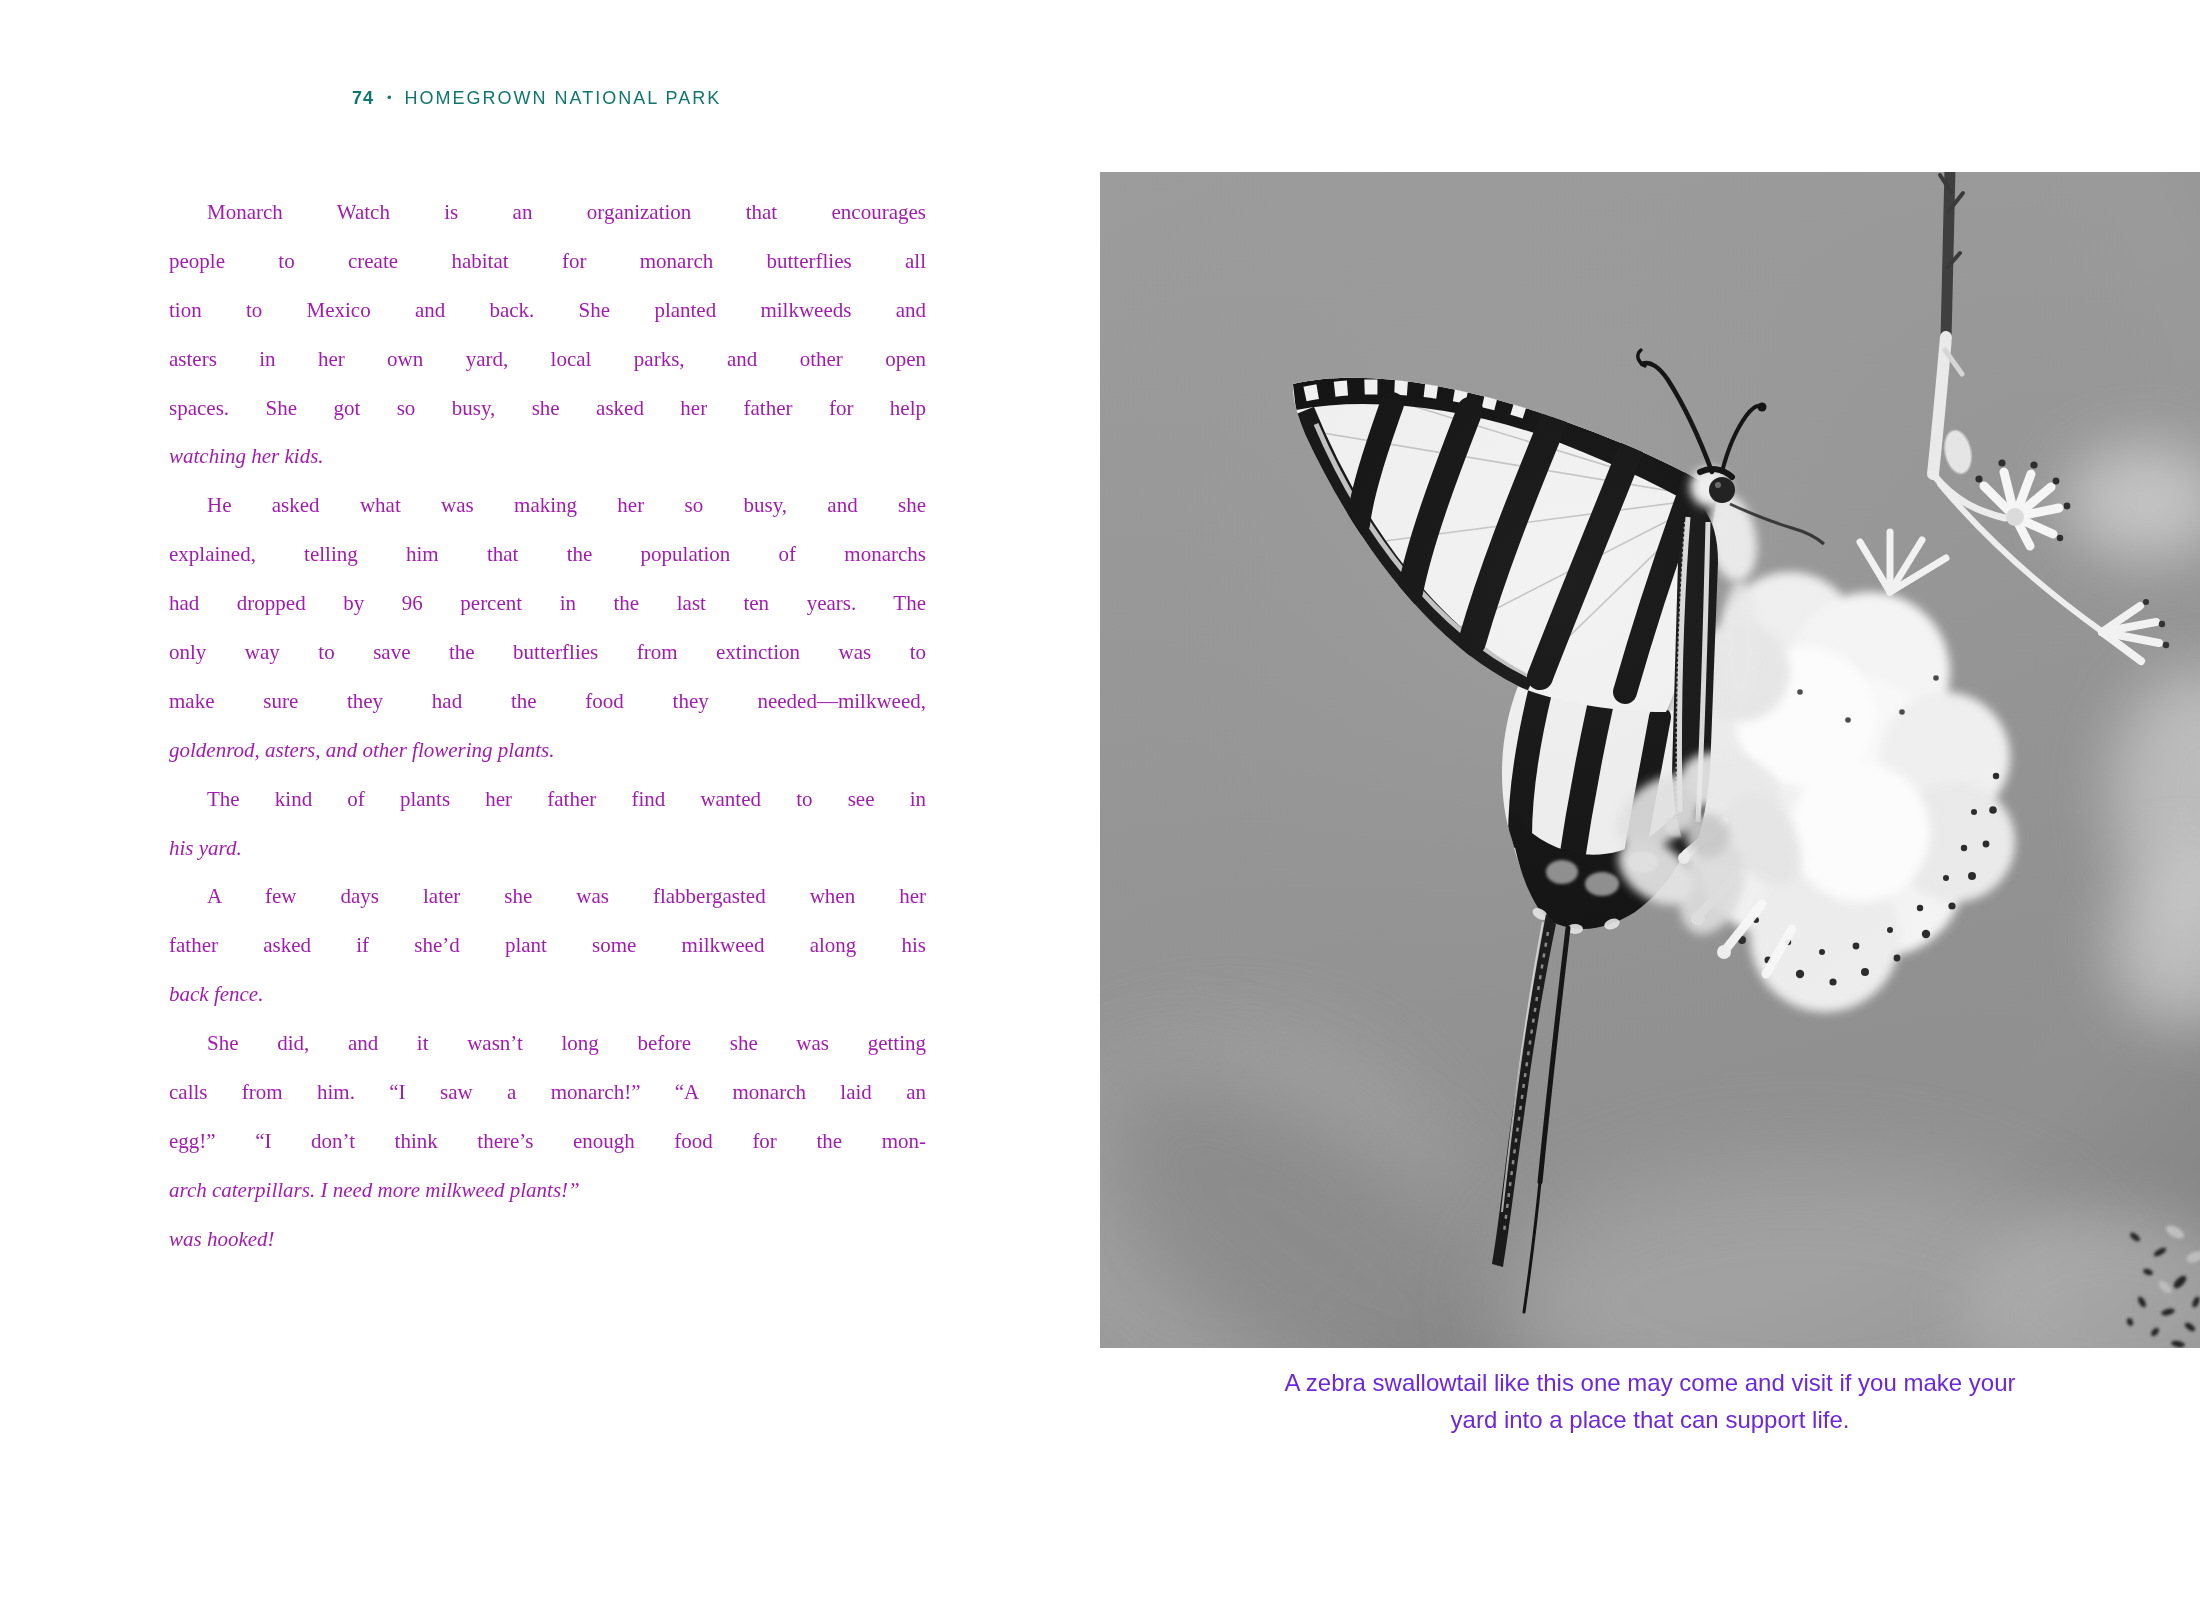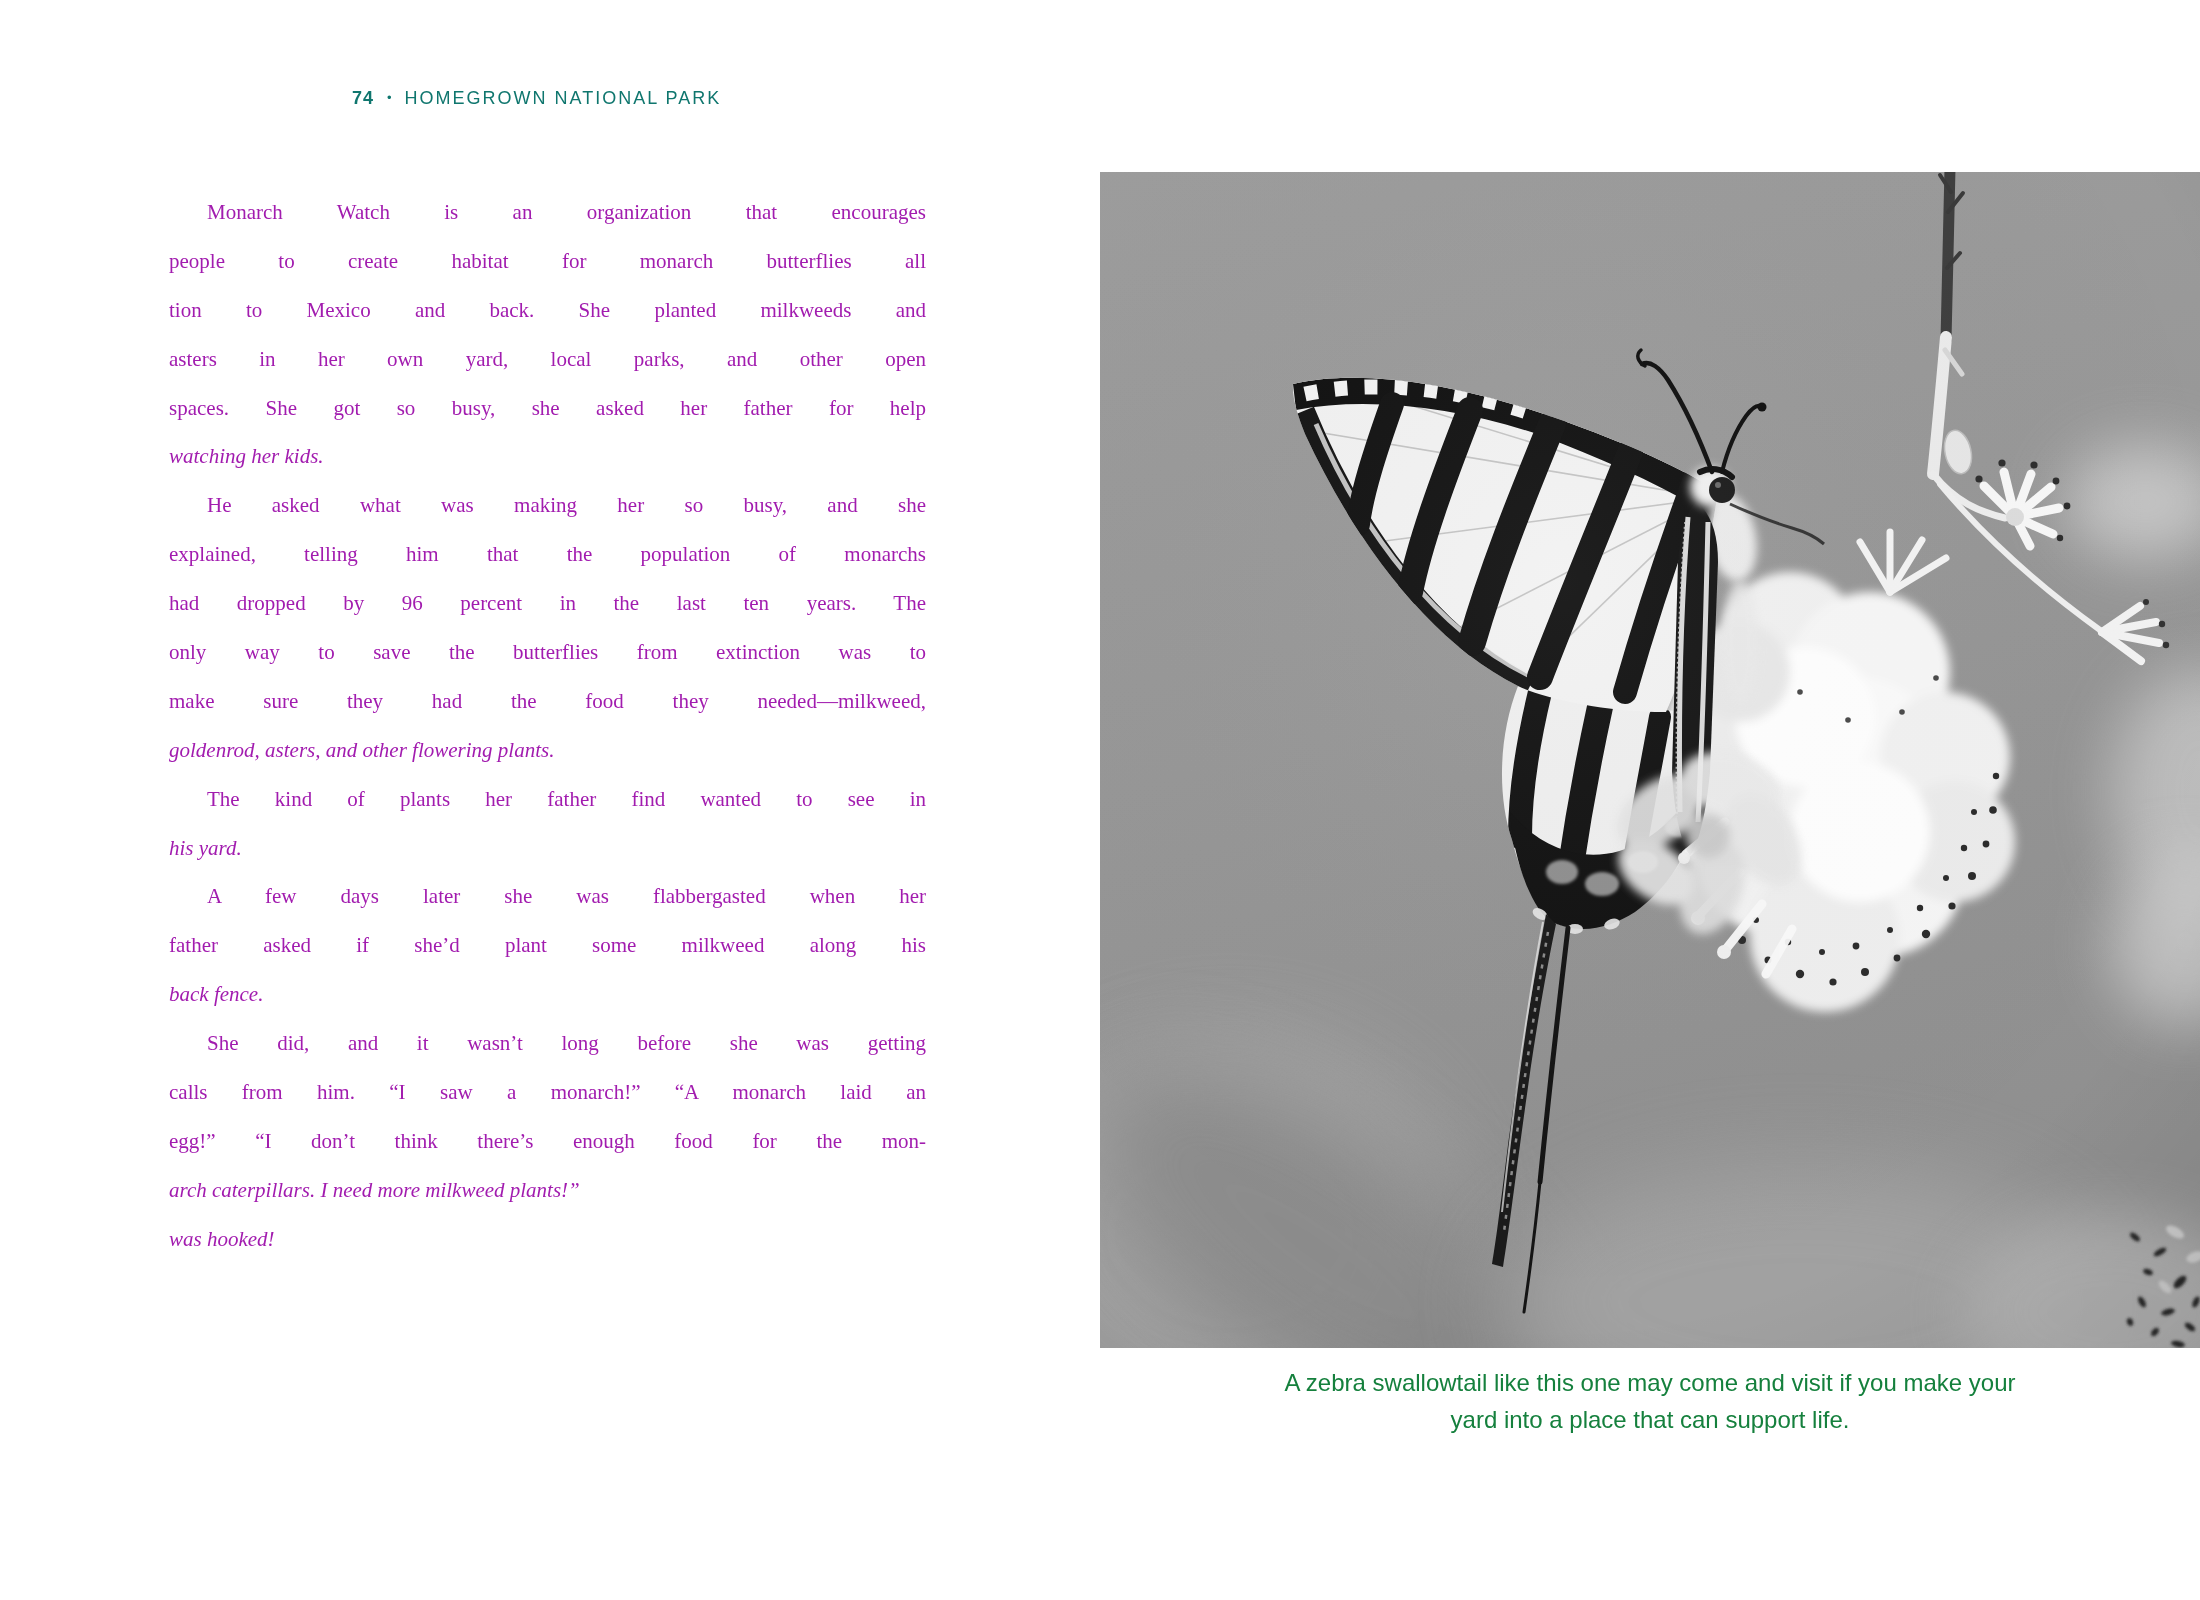--- a/index.html
+++ b/index.html
@@ -24,21 +24,21 @@
   }
   .line.first{padding-left:38px;}
   .line.last{text-align-last:left;font-style:italic;}
   .photo-wrap{
     position:absolute;left:1100px;top:172px;width:1100px;height:1176px;
   }
   .photo-wrap svg{display:block;}
   .caption{
     position:absolute;left:1100px;top:1364px;width:1100px;
     font-family:"Liberation Sans", sans-serif;
-    font-size:24px;line-height:37px;color:#15803d;text-align:center;
+    font-size:24px;line-height:37px;color:#6d28d9;text-align:center;
   }
 </style>
 </head>
 <body>
 
 <div class="running-head">
   <span class="folio">74</span><span class="dot">•</span><span class="title">HOMEGROWN NATIONAL PARK</span>
 </div>
 
 <div class="body-text">

